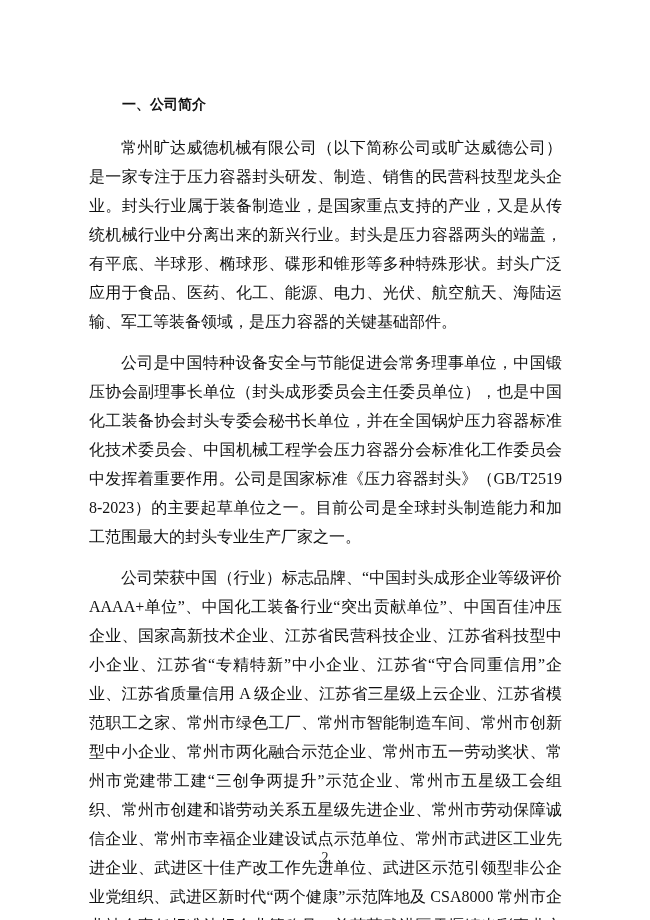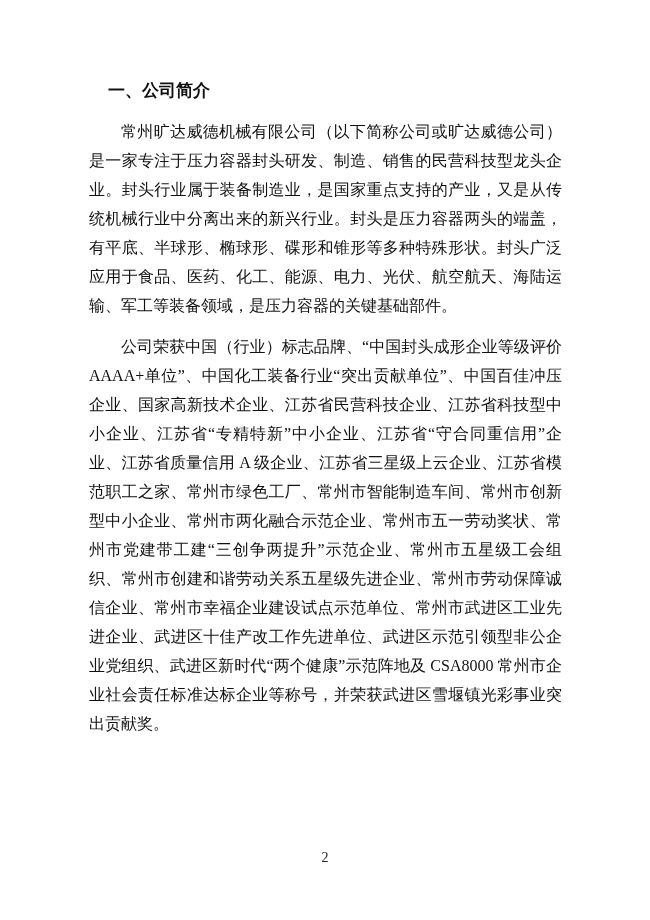--- a/index.html
+++ b/index.html
@@ -16,23 +16,23 @@
     font-family: "Liberation Serif", "DejaVu Serif", serif;
     overflow: hidden;
   }
   .content {
     position: absolute;
     left: 77px;
     top: 76px;
     width: 497px;
   }
   .heading {
-    margin: 0;
+    margin: 14px;
     padding: 0;
-    font-size: 17px;
+    font-size: 14px;
     font-weight: bold;
     line-height: 29px;
     text-indent: 31px;
     white-space: nowrap;
   }
   .para {
     margin: 12px;
     padding: 0;
     font-size: 16px;
     line-height: 29px;
@@ -51,16 +51,17 @@
     color: #222222;
   }
 </style>
 </head>
 <body>
 
 <div class="page">
   <div class="content">
     <h1 class="heading">一、公司简介</h1>
     <p class="para">常州旷达威德机械有限公司（以下简称公司或旷达威德公司）是一家专注于压力容器封头研发、制造、销售的民营科技型龙头企业。封头行业属于装备制造业，是国家重点支持的产业，又是从传统机械行业中分离出来的新兴行业。封头是压力容器两头的端盖，有平底、半球形、椭球形、碟形和锥形等多种特殊形状。封头广泛应用于食品、医药、化工、能源、电力、光伏、航空航天、海陆运输、军工等装备领域，是压力容器的关键基础部件。</p>
+    <p class="para">公司是中国特种设备安全与节能促进会常务理事单位，中国锻压协会副理事长单位（封头成形委员会主任委员单位），也是中国化工装备协会封头专委会秘书长单位，并在全国锅炉压力容器标准化技术委员会、中国机械工程学会压力容器分会标准化工作委员会中发挥着重要作用。公司是国家标准《压力容器封头》（GB/T25198-2023）的主要起草单位之一。目前公司是全球封头制造能力和加工范围最大的封头专业生产厂家之一。</p>
     <p class="para">公司荣获中国（行业）标志品牌、“中国封头成形企业等级评价 AAAA+单位”、中国化工装备行业“突出贡献单位”、中国百佳冲压企业、国家高新技术企业、江苏省民营科技企业、江苏省科技型中小企业、江苏省“专精特新”中小企业、江苏省“守合同重信用”企业、江苏省质量信用 A 级企业、江苏省三星级上云企业、江苏省模范职工之家、常州市绿色工厂、常州市智能制造车间、常州市创新型中小企业、常州市两化融合示范企业、常州市五一劳动奖状、常州市党建带工建“三创争两提升”示范企业、常州市五星级工会组织、常州市创建和谐劳动关系五星级先进企业、常州市劳动保障诚信企业、常州市幸福企业建设试点示范单位、常州市武进区工业先进企业、武进区十佳产改工作先进单位、武进区示范引领型非公企业党组织、武进区新时代“两个健康”示范阵地及 CSA8000 常州市企业社会责任标准达标企业等称号，并荣获武进区雪堰镇光彩事业突出贡献奖。</p>
   </div>
   <div class="page-number">2</div>
 </div>
 
 </body></html>

